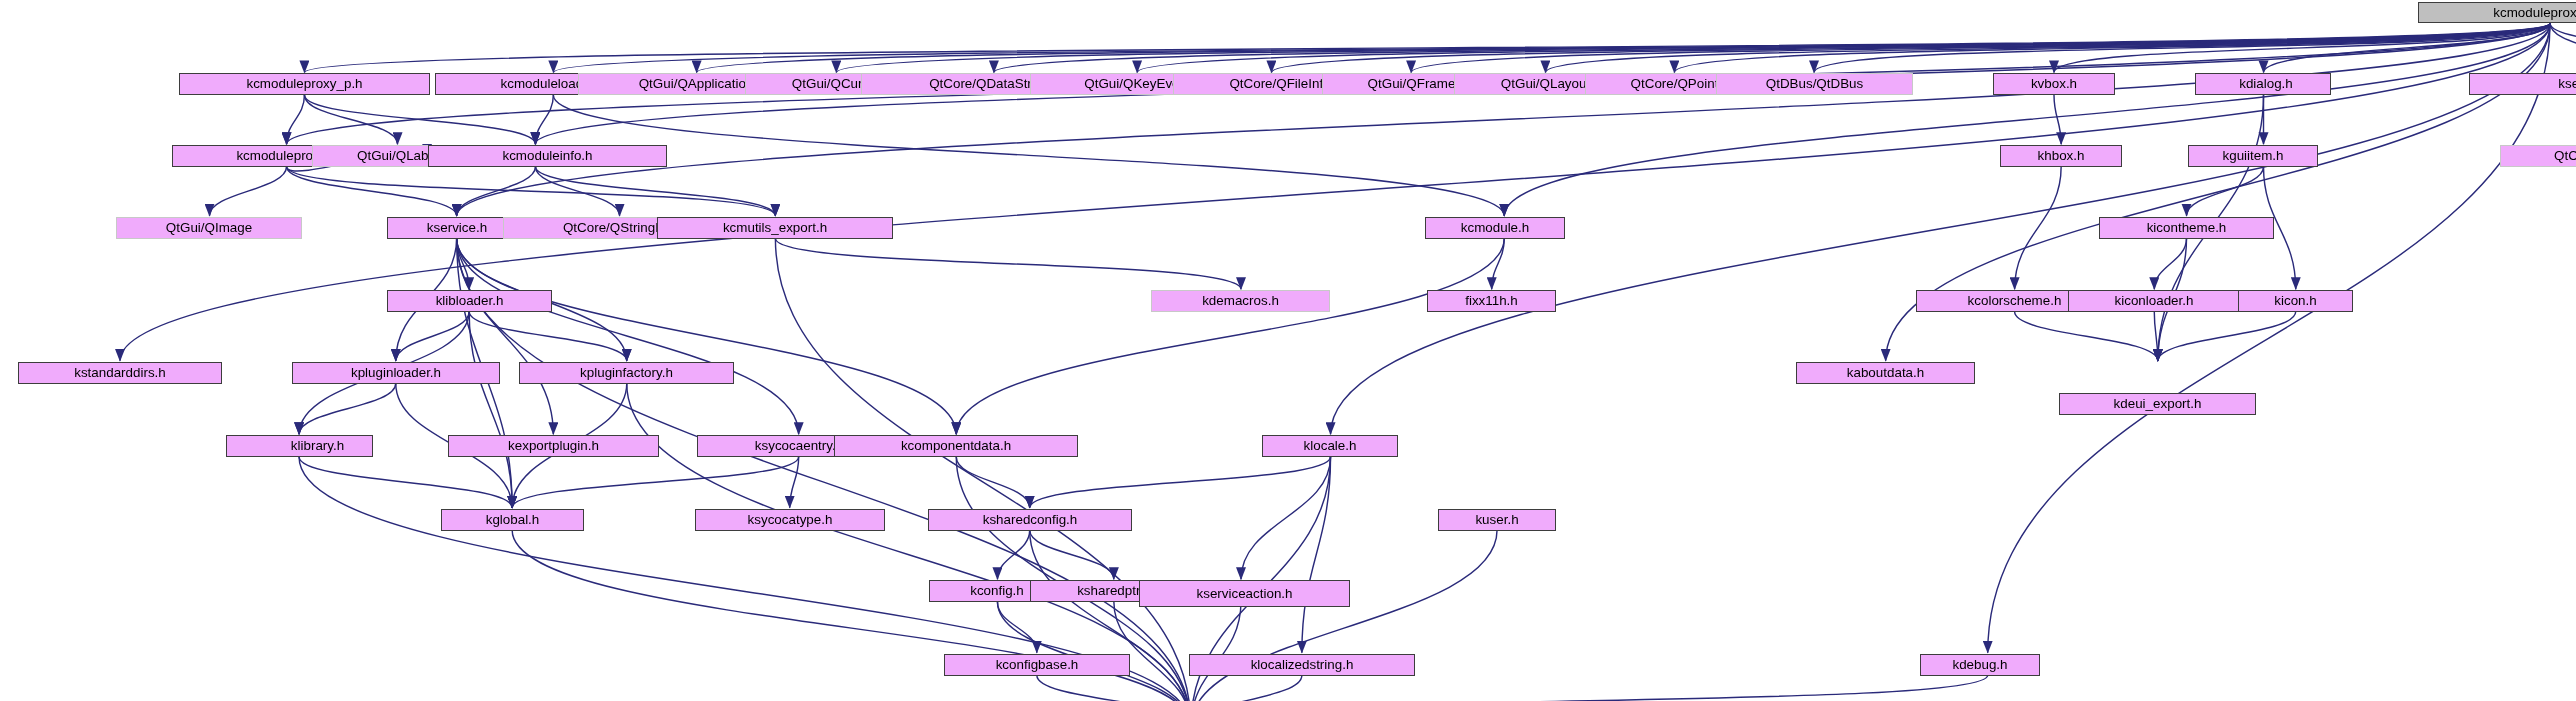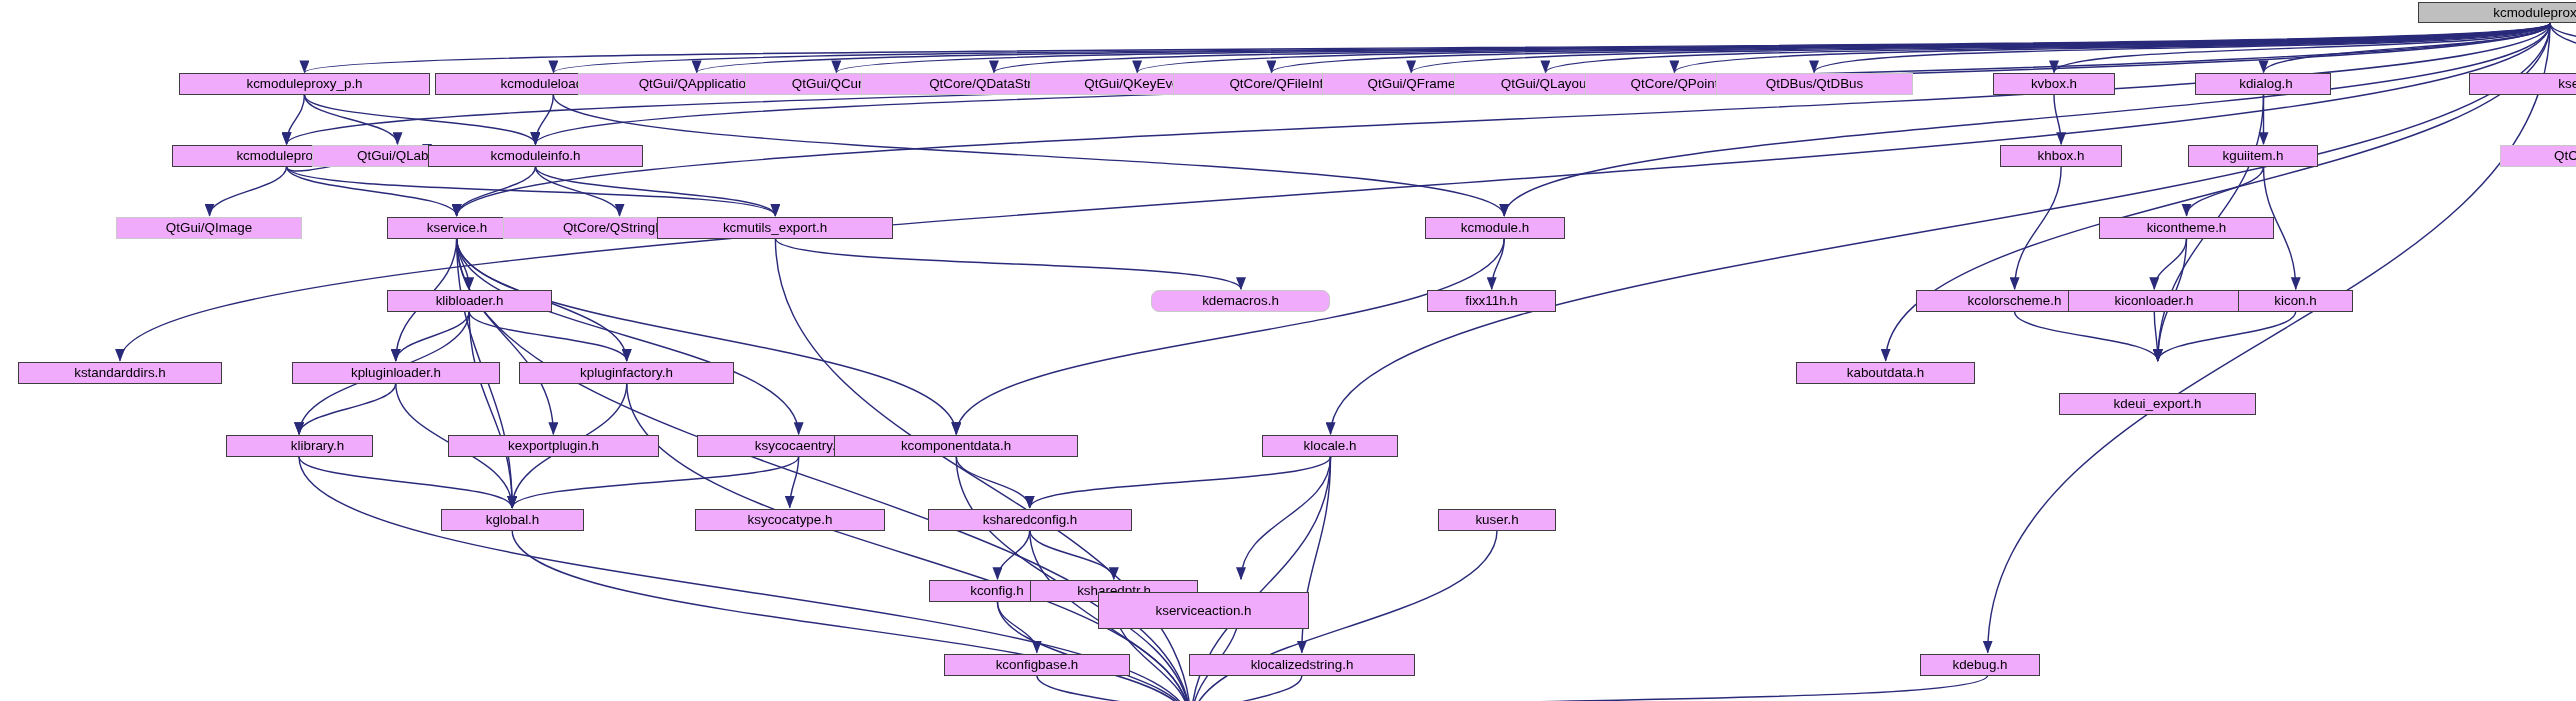--- a/index.html
+++ b/index.html
@@ -171,21 +171,21 @@
       </div>
       <div class="node strong" style="left: 2469px; top: 73px; width: 326px; height: 21.5px;">
         <span>ksettingswidgetadaptor.h</span>
       </div>
       <div class="node strong" style="left: 172px; top: 145px; width: 229px; height: 21.5px;">
         <span>kcmoduleproxy.h</span>
       </div>
       <div class="node light" style="left: 312px; top: 145px; width: 172px; height: 21.5px;">
         <span>QtGui/QLabel</span>
       </div>
-      <div class="node strong" style="left: 428px; top: 145px; width: 215px; height: 21.5px;">
+      <div class="node strong" style="left: 428px; top: 145px; width: 239px; height: 21.5px;">
         <span>kcmoduleinfo.h</span>
       </div>
       <div class="node strong" style="left: 2188px; top: 145px; width: 130px; height: 21.5px;">
         <span>kguiitem.h</span>
       </div>
       <div class="node strong" style="left: 2000px; top: 145px; width: 122px; height: 21.5px;">
         <span>khbox.h</span>
       </div>
       <div class="node light" style="left: 2500px; top: 145px; width: 204px; height: 21.5px;">
         <span>QtCore/QObject</span>
@@ -201,21 +201,21 @@
       </div>
       <div class="node strong" style="left: 657px; top: 217px; width: 236px; height: 21.5px;">
         <span>kcmutils_export.h</span>
       </div>
       <div class="node strong" style="left: 1425px; top: 217px; width: 140px; height: 21.5px;">
         <span>kcmodule.h</span>
       </div>
       <div class="node strong" style="left: 2099px; top: 217px; width: 175px; height: 21.5px;">
         <span>kicontheme.h</span>
       </div>
-      <div class="node light" style="left: 1151px; top: 290px; width: 179px; height: 21.5px; border-radius: 8px;">
+      <div class="node light" style="left: 1151px; top: 290px; width: 179px; height: 21.5px;">
         <span>kdemacros.h</span>
       </div>
       <div class="node strong" style="left: 1427px; top: 290px; width: 129px; height: 21.5px;">
         <span>fixx11h.h</span>
       </div>
       <div class="node strong" style="left: 1916px; top: 290px; width: 197px; height: 21.5px;">
         <span>kcolorscheme.h</span>
       </div>
       <div class="node strong" style="left: 2068px; top: 290px; width: 172px; height: 21.5px;">
         <span>kiconloader.h</span>
@@ -264,21 +264,21 @@
       </div>
       <div class="node strong" style="left: 1438px; top: 509px; width: 118px; height: 21.5px;">
         <span>kuser.h</span>
       </div>
       <div class="node strong" style="left: 929px; top: 580px; width: 136px; height: 21.5px;">
         <span>kconfig.h</span>
       </div>
       <div class="node strong" style="left: 1030px; top: 580px; width: 168px; height: 21.5px;">
         <span>ksharedptr.h</span>
       </div>
-      <div class="node strong" style="left: 1098px; top: 580px; width: 211px; height: 37px; margin-top: 12px;">
+      <div class="node strong" style="left: 1139px; top: 580px; width: 211px; height: 27px;">
         <span>kserviceaction.h</span>
       </div>
       <div class="node strong" style="left: 944px; top: 654px; width: 186px; height: 21.5px;">
         <span>kconfigbase.h</span>
       </div>
       <div class="node strong" style="left: 1189px; top: 654px; width: 226px; height: 21.5px;">
         <span>klocalizedstring.h</span>
       </div>
       <div class="node strong" style="left: 1920px; top: 654px; width: 120px; height: 21.5px;">
         <span>kdebug.h</span>

